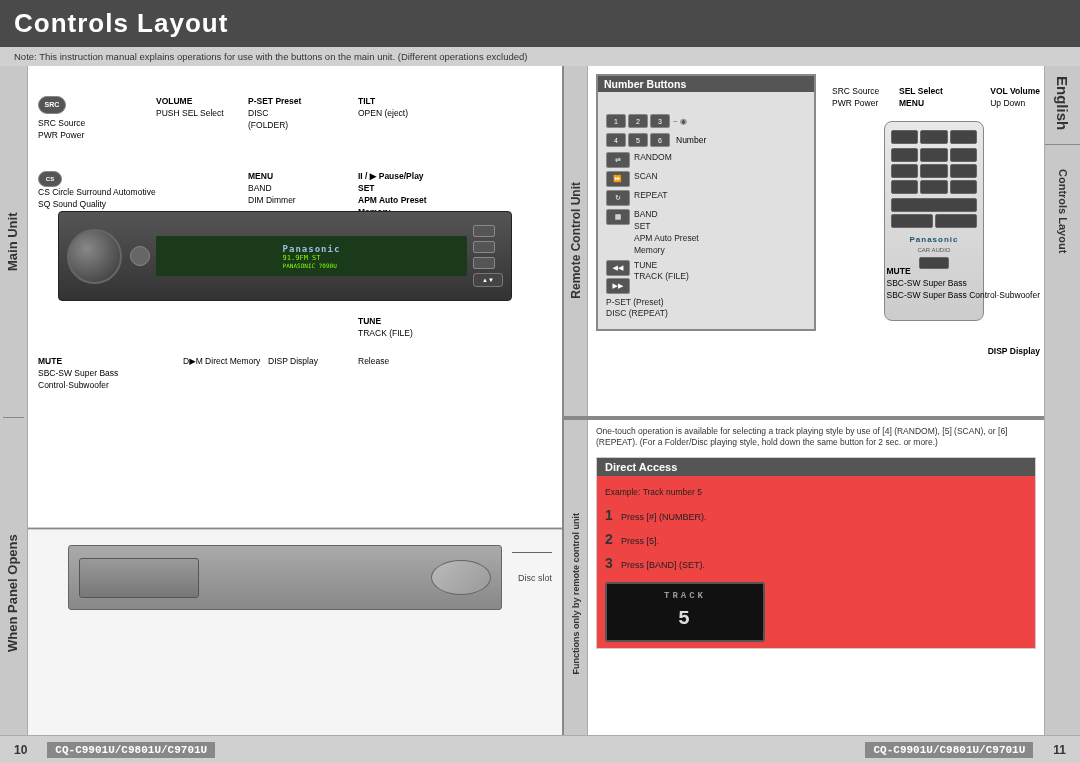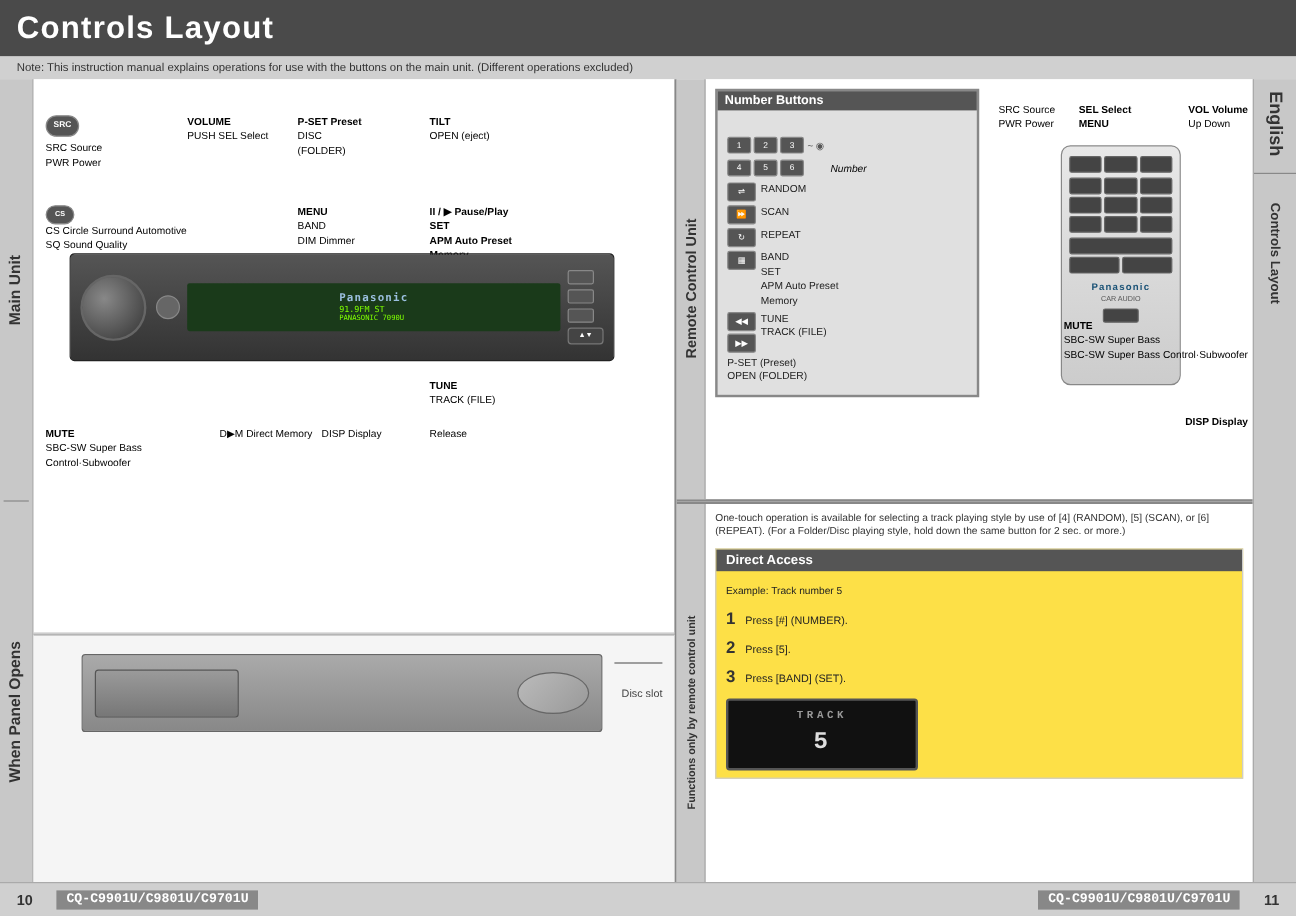--- a/index.html
+++ b/index.html
@@ -324,21 +324,21 @@
     }
 
     .one-touch-text {
       font-size: 8.5px;
       color: #333;
       margin-bottom: 8px;
       line-height: 1.4;
     }
 
     .direct-access-box {
-      background: #fde047;
+      background: #ef4444;
       border: 1px solid #ccc;
     }
     .direct-access-title {
       background: #555;
       color: white;
       font-size: 11px;
       font-weight: bold;
       padding: 3px 8px;
     }
     .direct-access-content {
@@ -625,21 +625,21 @@
                   <div class="rmt-nb">1</div>
                   <div class="rmt-nb">2</div>
                   <div class="rmt-nb">3</div>
                 </div>
                 <div style="font-size:8px;color:#555;">~ ◉</div>
               </div>
               <div style="display:flex;gap:2px;margin-bottom:5px;">
                 <div class="rmt-nb">4</div>
                 <div class="rmt-nb">5</div>
                 <div class="rmt-nb">6</div>
-                <div style="font-size:8.5px;margin-left:20px;display:flex;align-items:center;font-style:italic;">Number</div>
+                <div style="font-size:8.5px;margin-left:4px;display:flex;align-items:center;">Number</div>
               </div>
 
               <div class="remote-button-row">
                 <div class="remote-btn-icon">⇌</div>
                 <span class="remote-annotation">RANDOM</span>
               </div>
 
               <div class="remote-button-row">
                 <div class="remote-btn-icon">⏩</div>
                 <span class="remote-annotation">SCAN</span>
@@ -667,21 +667,21 @@
                 </div>
                 <div class="remote-annotation">
                   <div>TUNE</div>
                   <div>TRACK (FILE)</div>
                 </div>
               </div>
 
               <div class="remote-button-row">
                 <div class="remote-annotation">
                   <div>P-SET (Preset)</div>
-                  <div>OPEN (FOLDER)</div>
+                  <div>DISC (REPEAT)</div>
                 </div>
               </div>
             </div>
           </div>
 
         </div>
 
         <div class="remote-right" style="position:relative;padding:6px;">
 
           <div style="position:absolute;left:8px;top:20px;font-size:8.5px;line-height:1.4;">

